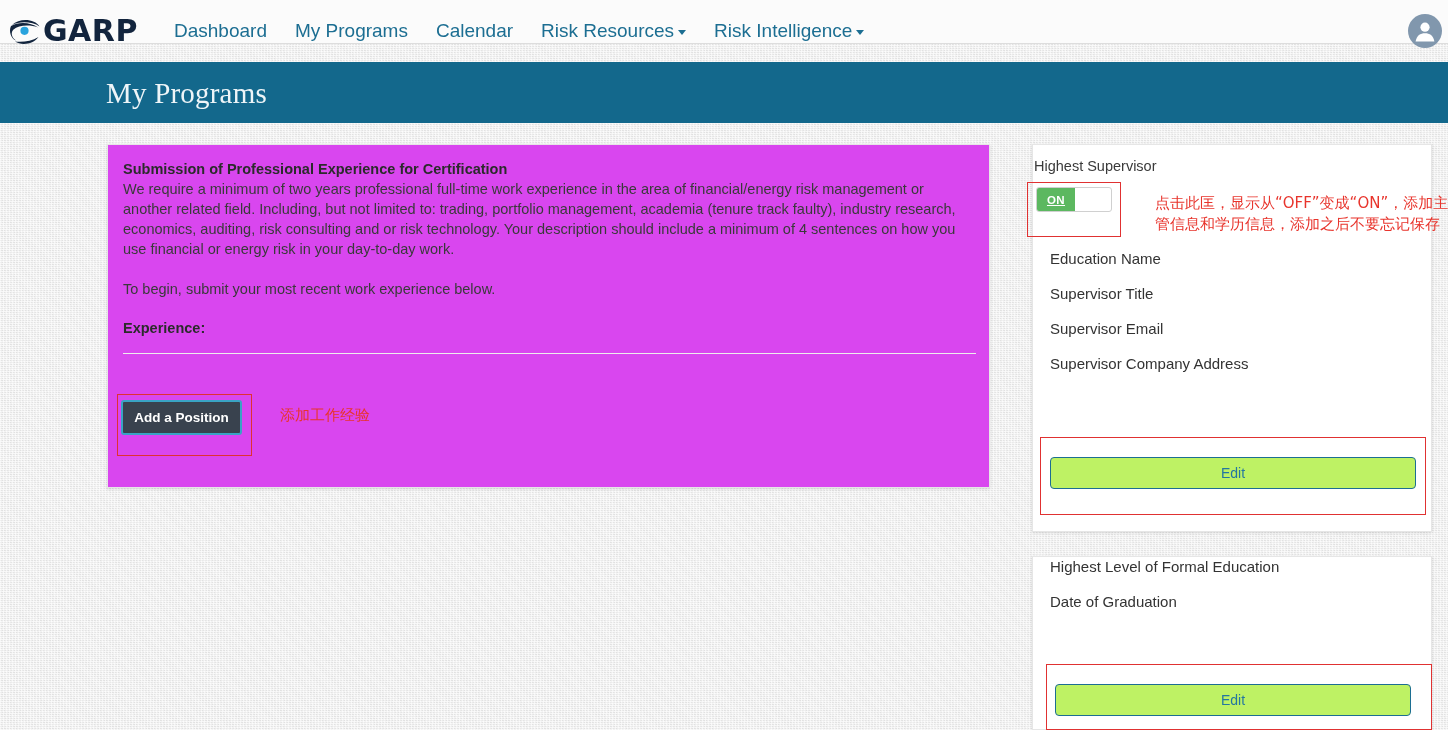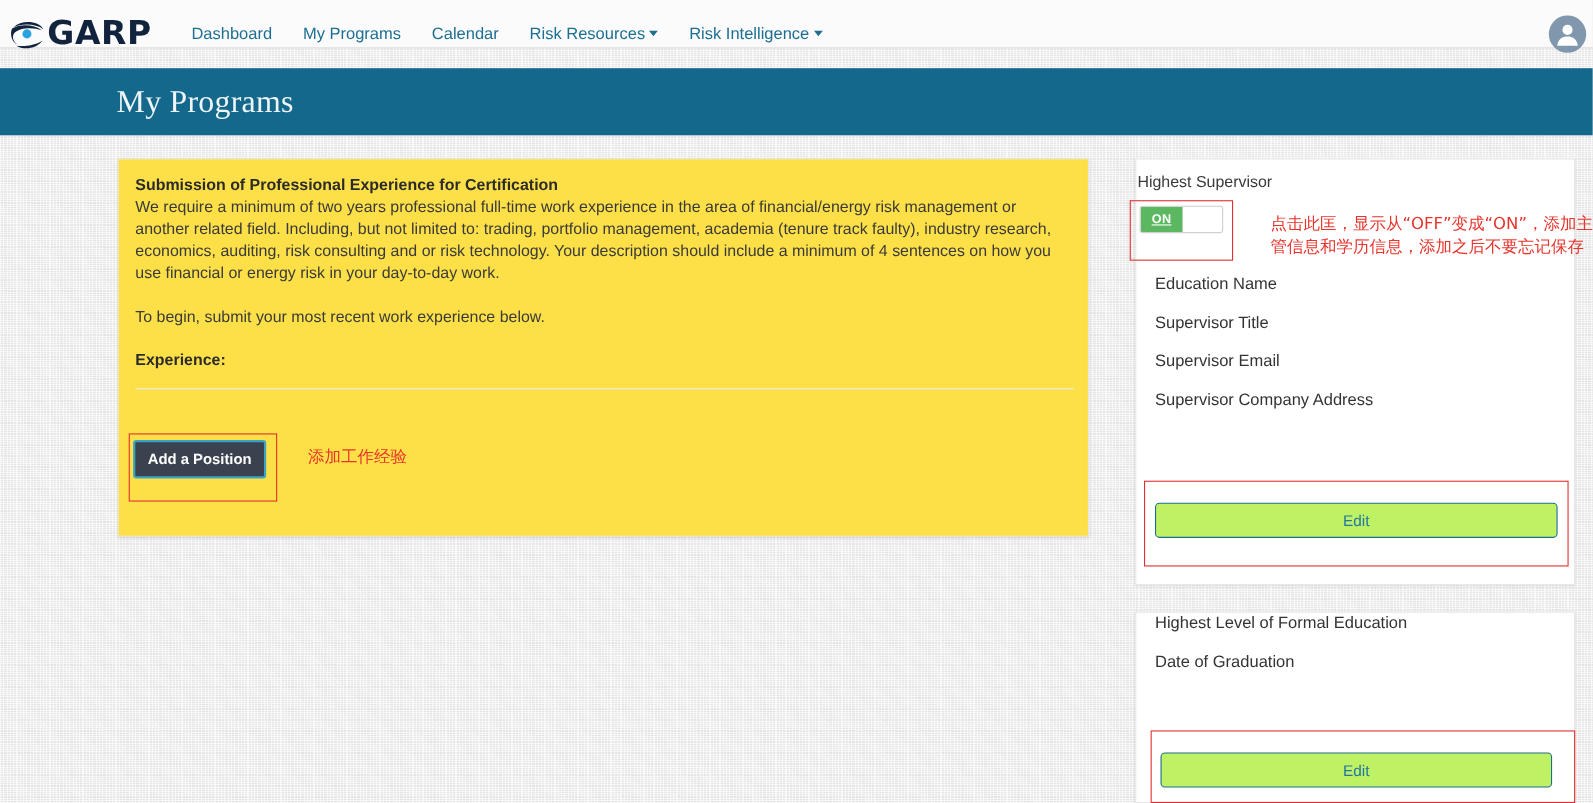--- a/index.html
+++ b/index.html
@@ -61,21 +61,21 @@
   .navlinks {
     position: absolute;
     left: 160px;
     top: 0;
     height: 62px;
     display: flex;
     align-items: center;
   }
   .navlink {
     color: #1c6e92;
-    font-size: 15px;
+    font-size: 19px;
     padding: 0 14px;
     line-height: 62px;
     white-space: nowrap;
     cursor: pointer;
     text-decoration: none;
   }
   .caret {
     display: inline-block;
     width: 0; height: 0;
     margin-left: 4px;
@@ -121,21 +121,21 @@
   
   #content { position: absolute; left: 0; top: 123px; width: 1448px; height: 607px; z-index: 2; }
 
   
   #left-card {
     position: absolute;
     left: 107px;
     top: 21px;
     width: 883px;
     height: 344px;
-    background: #fde047;
+    background: #d946ef;
     border: 1px solid #e6e6e6;
     box-shadow: 0 1px 3px rgba(0,0,0,0.12);
     box-sizing: border-box;
   }
   #left-card .inner { padding: 16px 15px 0 15px; }
   .card-heading {
     font-size: 14.5px;
     font-weight: bold;
     color: #2b2b2b;
     margin: 0 0 2px 0;

